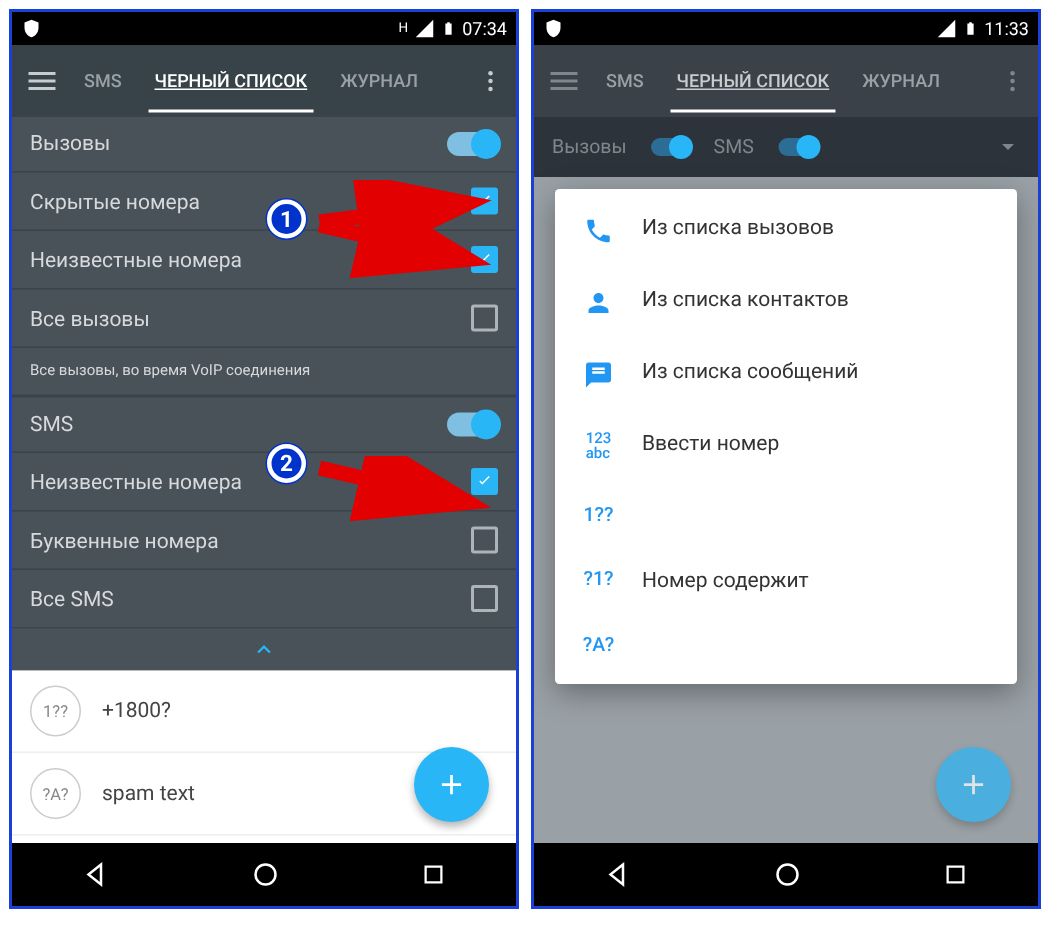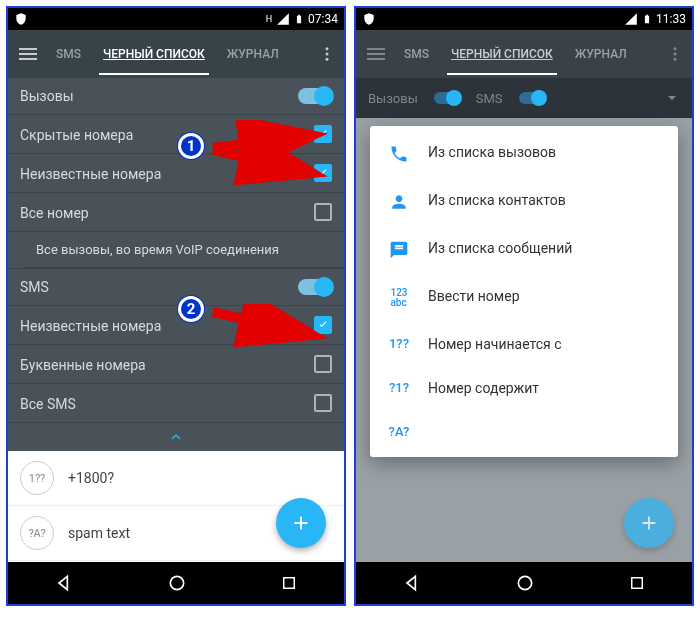--- a/index.html
+++ b/index.html
@@ -184,26 +184,26 @@
       <span>Неизвестные номера</span>
       <div class="chk">
           <div class="checkbox checked">
             <svg width="12" height="12" viewBox="0 0 24 24">
               <path d="M9 16l-4-4 1.4-1.4L9 13.2 17.6 4.6 19 6z"></path>
             </svg>
           </div>
         </div>
     </div>
     <div class="row">
-      <span>Все номер</span>
+      <span>Все вызовы</span>
       <div class="chk">
           <div class="checkbox"></div>
         </div>
     </div>
-    <div class="row" style="font-size:13px;margin-left:16px;">
+    <div class="row" style="font-size:10px;">
       <span>Все вызовы, во время VoIP соединения</span>
     </div>
 
     <div class="groupheader" style="border-top:1px solid #3c444b;">
       <span>SMS</span>
       <div class="toggle">
           <div class="toggle-sw"></div>
         </div>
     </div>
     <div class="row">
@@ -356,21 +356,20 @@
           </div>
         <span>Из списка сообщений</span>
       </div>
       <div class="mrow">
         <div class="micon" style="white-space:pre; line-height:1; font-size:10px;">123
 abc</div>
         <span>Ввести номер</span>
       </div>
       <div class="mrow">
         <div class="micon">1??</div>
-        <span>Номер начинается с</span>
       </div>
       <div class="mrow">
         <div class="micon">?1?</div>
         <span>Номер содержит</span>
       </div>
       <div class="mrow">
         <div class="micon">?A?</div>
       </div>
     </div>
 

